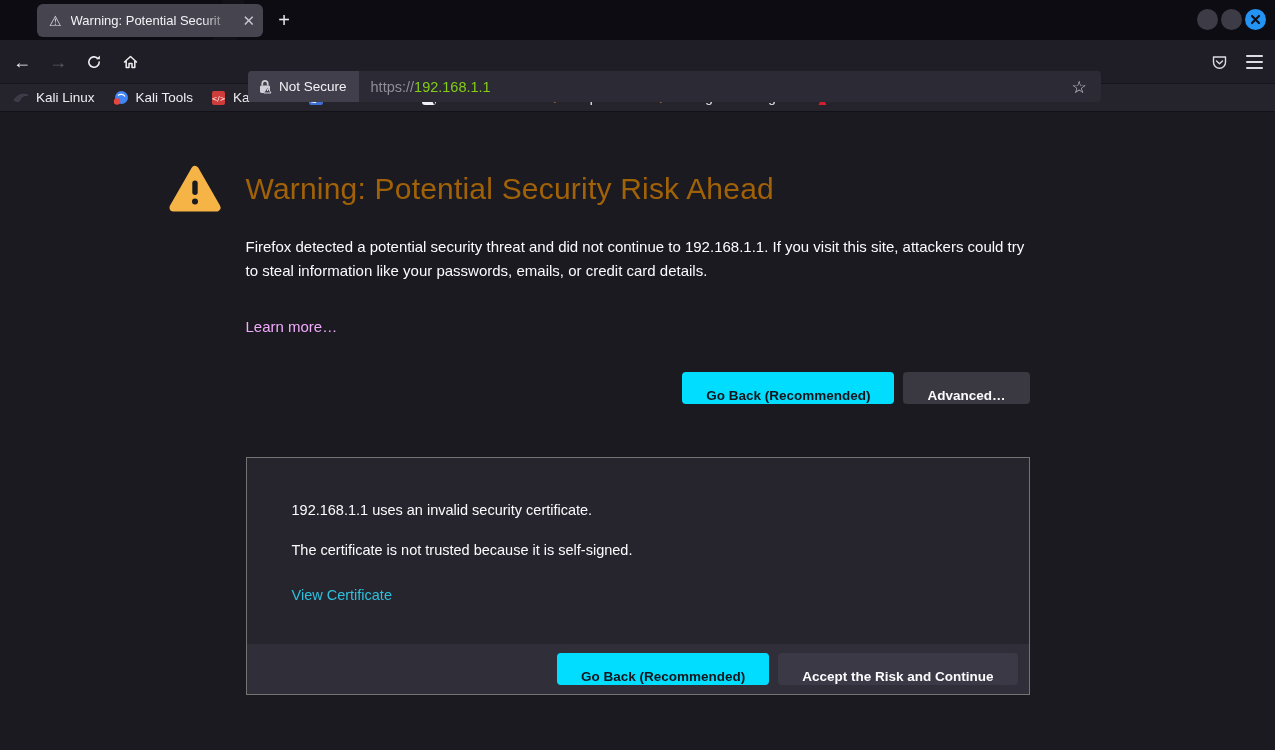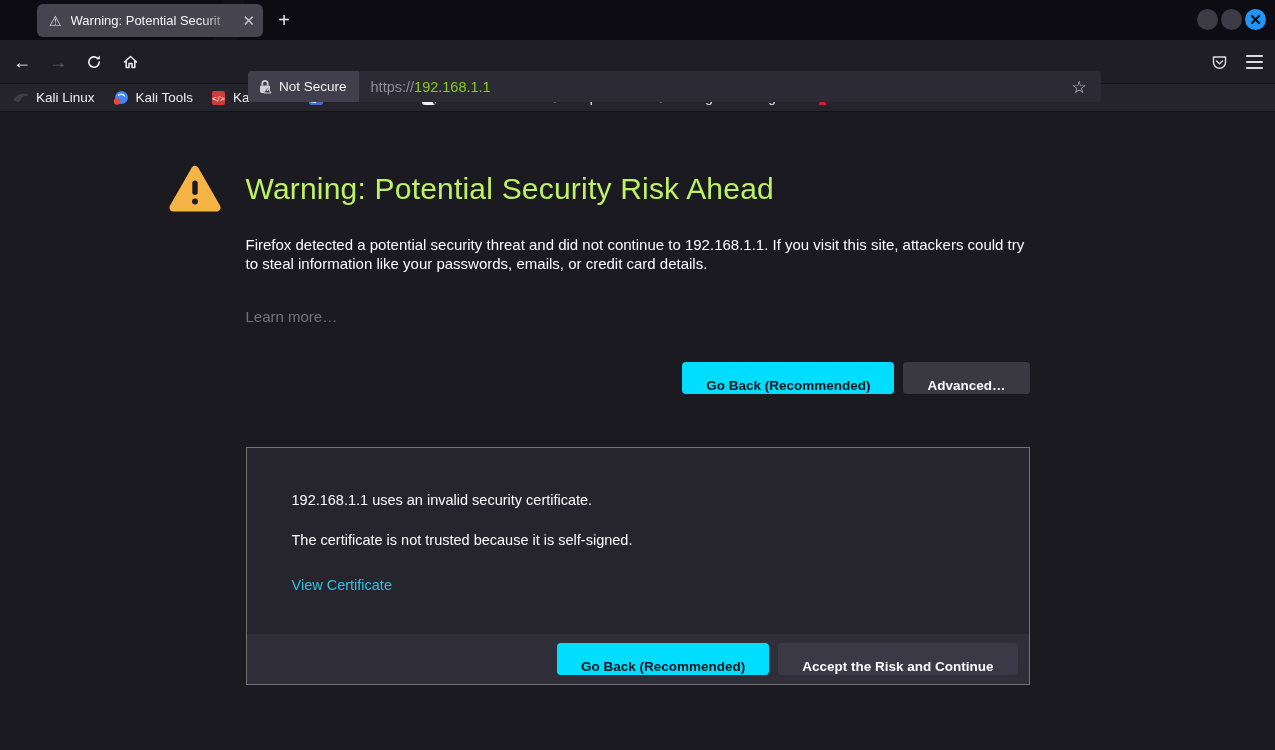--- a/index.html
+++ b/index.html
@@ -54,23 +54,23 @@
   .bookmarks-bar { height:28px; background:#25242d; border-bottom:1px solid #121117; display:flex; align-items:center; padding:0 4px; }
   .bm { display:flex; align-items:center; gap:7px; padding:2px 9px; border-radius:3px; }
   .bm span { color:#ededf1; font-size:13.5px; white-space:nowrap; }
   .bm svg { display:block; }
 
   
   .content { position:relative; height:638px; background:#1b1a21; }
   .container { position:relative; width:784px; margin:0 auto; }
   .title-row { position:relative; padding-top:60px; }
   .warn-icon { position:absolute; left:-78px; top:52px; }
-  h1 { font-size:30px; font-weight:300; color:#bef264; letter-spacing:0.2px; }
-  .desc { margin-top:29px; font-size:15px; line-height:19px; color:#fbfbfe; }
-  .learn-more { display:inline-block; margin-top:35px; font-size:15px; color:#737373; text-decoration:none; cursor:pointer; }
+  h1 { font-size:30px; font-weight:300; color:#a16207; letter-spacing:0.2px; }
+  .desc { margin-top:29px; font-size:15px; line-height:24px; color:#fbfbfe; }
+  .learn-more { display:inline-block; margin-top:35px; font-size:15px; color:#f0abfc; text-decoration:none; cursor:pointer; }
   .btn-row { margin-top:36px; display:flex; justify-content:flex-end; gap:9px; }
   .btn { height:32px; padding:16px 24px; border:none; border-radius:4px; font-family:inherit;
     font-size:13.5px; font-weight:bold; cursor:pointer; }
   .btn.primary { background:#00ddff; color:#15141a; }
   .btn.secondary { background:#3a3942; color:#fbfbfe; }
 
   
   .panel { margin-top:53px; border:1px solid #737373; background:#26252e; }
   .panel-body { padding:44px 45px 40px 45px; }
   .panel-body p { font-size:14.5px; color:#fbfbfe; margin-bottom:24px; }

